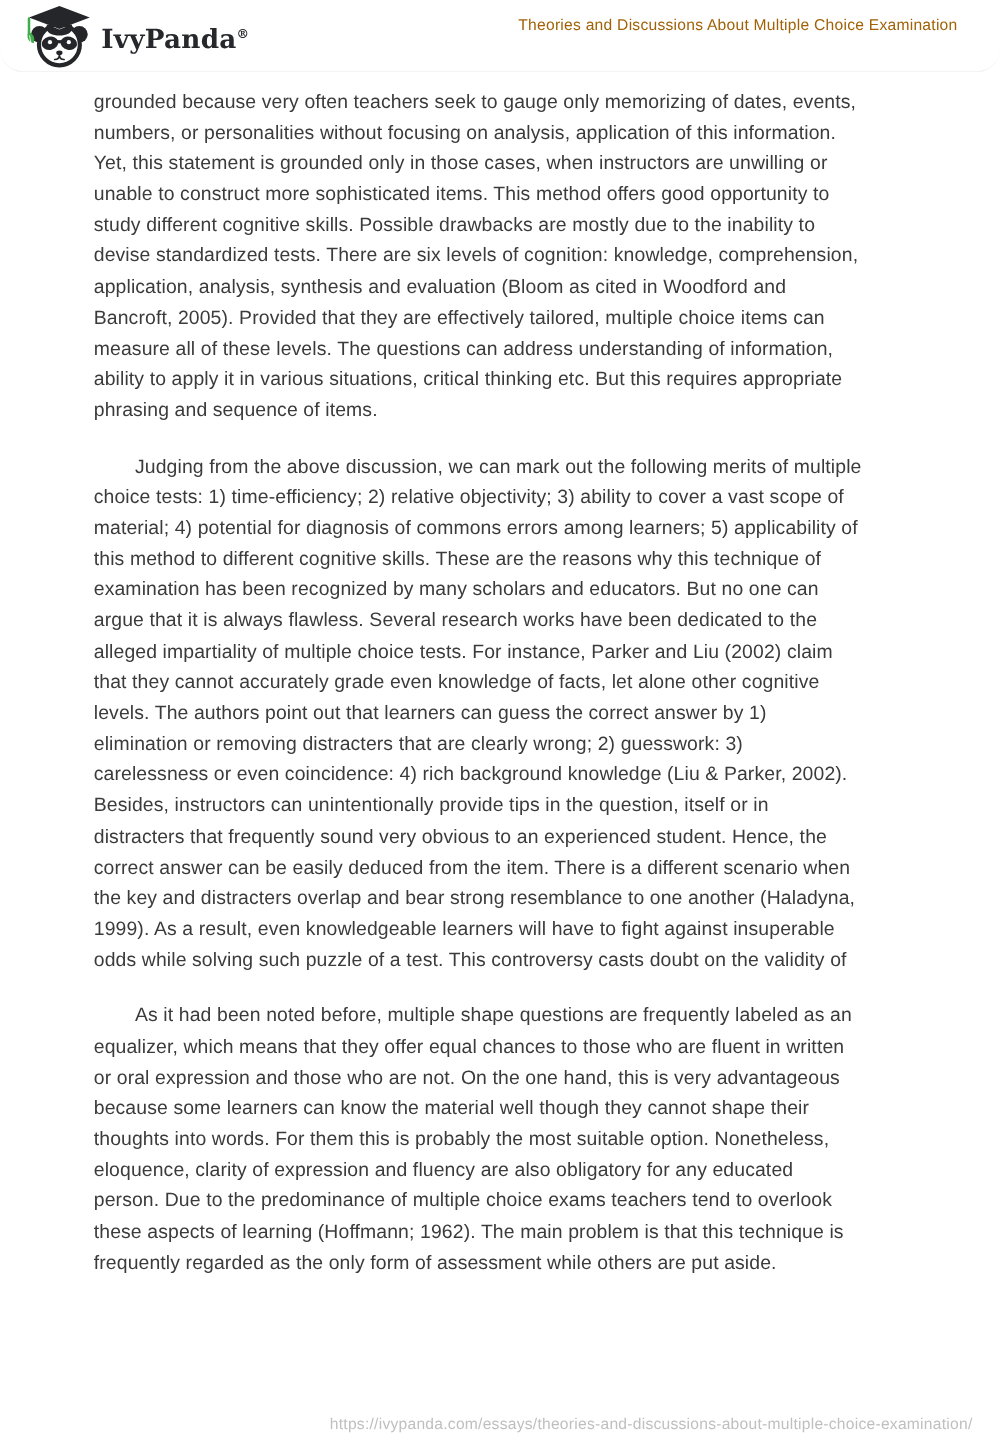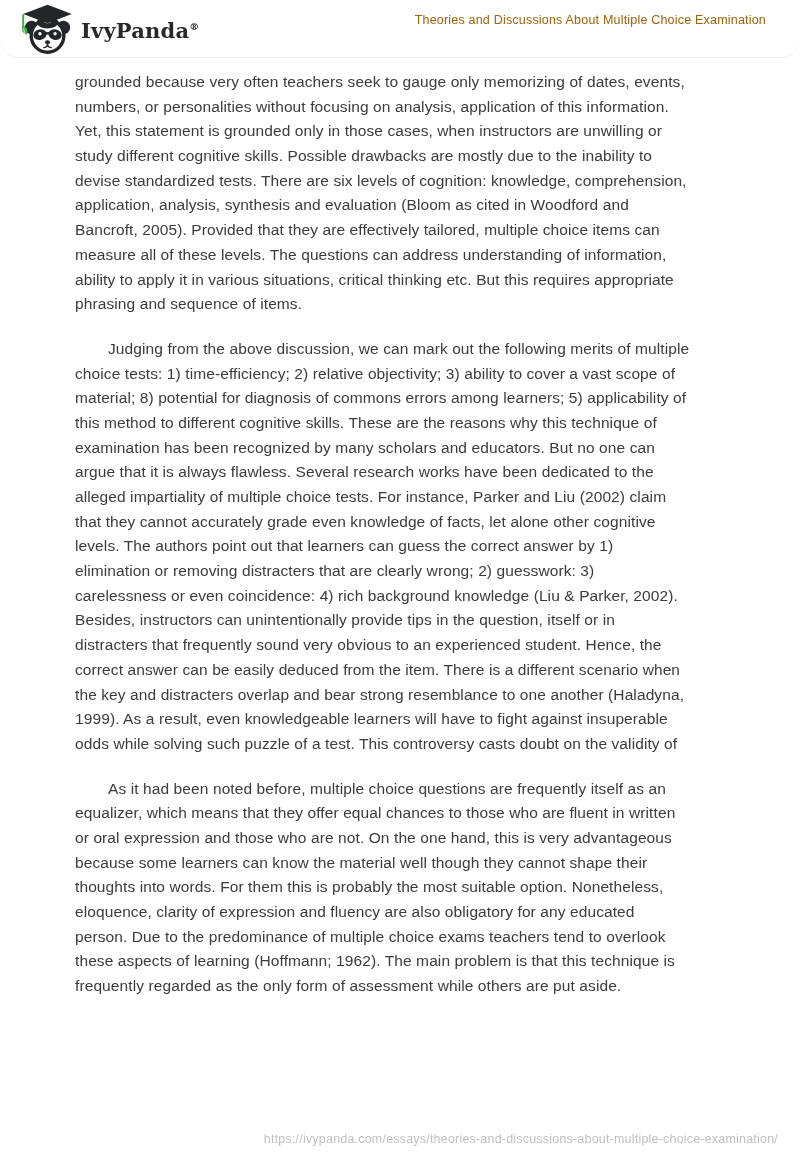--- a/index.html
+++ b/index.html
@@ -106,49 +106,50 @@
     <span class="brand-text"><span>IvyPanda</span><sup>®</sup></span>
   </div>
   <div class="doc-title">Theories and Discussions About Multiple Choice Examination</div>
 </header>
 
 <main class="essay-body">
     <div class="para">
       <div class="line">grounded because very often teachers seek to gauge only memorizing of dates, events,</div>
       <div class="line">numbers, or personalities without focusing on analysis, application of this information.</div>
       <div class="line">Yet, this statement is grounded only in those cases, when instructors are unwilling or</div>
+      <div class="line">unable to construct more sophisticated items. This method offers good opportunity to</div>
       <div class="line">study different cognitive skills. Possible drawbacks are mostly due to the inability to</div>
       <div class="line">devise standardized tests. There are six levels of cognition: knowledge, comprehension,</div>
       <div class="line">application, analysis, synthesis and evaluation (Bloom as cited in Woodford and</div>
       <div class="line">Bancroft, 2005). Provided that they are effectively tailored, multiple choice items can</div>
       <div class="line">measure all of these levels. The questions can address understanding of information,</div>
       <div class="line">ability to apply it in various situations, critical thinking etc. But this requires appropriate</div>
       <div class="line">phrasing and sequence of items.</div>
     </div>
     <div class="para indent">
       <div class="line">Judging from the above discussion, we can mark out the following merits of multiple</div>
       <div class="line">choice tests: 1) time-efficiency; 2) relative objectivity; 3) ability to cover a vast scope of</div>
-      <div class="line">material; 8) potential for diagnosis of commons errors among learners; 5) applicability of</div>
+      <div class="line">material; 4) potential for diagnosis of commons errors among learners; 5) applicability of</div>
       <div class="line">this method to different cognitive skills. These are the reasons why this technique of</div>
       <div class="line">examination has been recognized by many scholars and educators. But no one can</div>
       <div class="line">argue that it is always flawless. Several research works have been dedicated to the</div>
       <div class="line">alleged impartiality of multiple choice tests. For instance, Parker and Liu (2002) claim</div>
       <div class="line">that they cannot accurately grade even knowledge of facts, let alone other cognitive</div>
       <div class="line">levels. The authors point out that learners can guess the correct answer by 1)</div>
       <div class="line">elimination or removing distracters that are clearly wrong; 2) guesswork: 3)</div>
       <div class="line">carelessness or even coincidence: 4) rich background knowledge (Liu &amp; Parker, 2002).</div>
       <div class="line">Besides, instructors can unintentionally provide tips in the question, itself or in</div>
       <div class="line">distracters that frequently sound very obvious to an experienced student. Hence, the</div>
       <div class="line">correct answer can be easily deduced from the item. There is a different scenario when</div>
       <div class="line">the key and distracters overlap and bear strong resemblance to one another (Haladyna,</div>
       <div class="line">1999). As a result, even knowledgeable learners will have to fight against insuperable</div>
       <div class="line">odds while solving such puzzle of a test. This controversy casts doubt on the validity of</div>
     </div>
     <div class="para indent">
-      <div class="line">As it had been noted before, multiple choice questions are frequently itself as an</div>
+      <div class="line">As it had been noted before, multiple shape questions are frequently labeled as an</div>
       <div class="line">equalizer, which means that they offer equal chances to those who are fluent in written</div>
       <div class="line">or oral expression and those who are not. On the one hand, this is very advantageous</div>
       <div class="line">because some learners can know the material well though they cannot shape their</div>
       <div class="line">thoughts into words. For them this is probably the most suitable option. Nonetheless,</div>
       <div class="line">eloquence, clarity of expression and fluency are also obligatory for any educated</div>
       <div class="line">person. Due to the predominance of multiple choice exams teachers tend to overlook</div>
       <div class="line">these aspects of learning (Hoffmann; 1962). The main problem is that this technique is</div>
       <div class="line">frequently regarded as the only form of assessment while others are put aside.</div>
     </div>
   </main>

